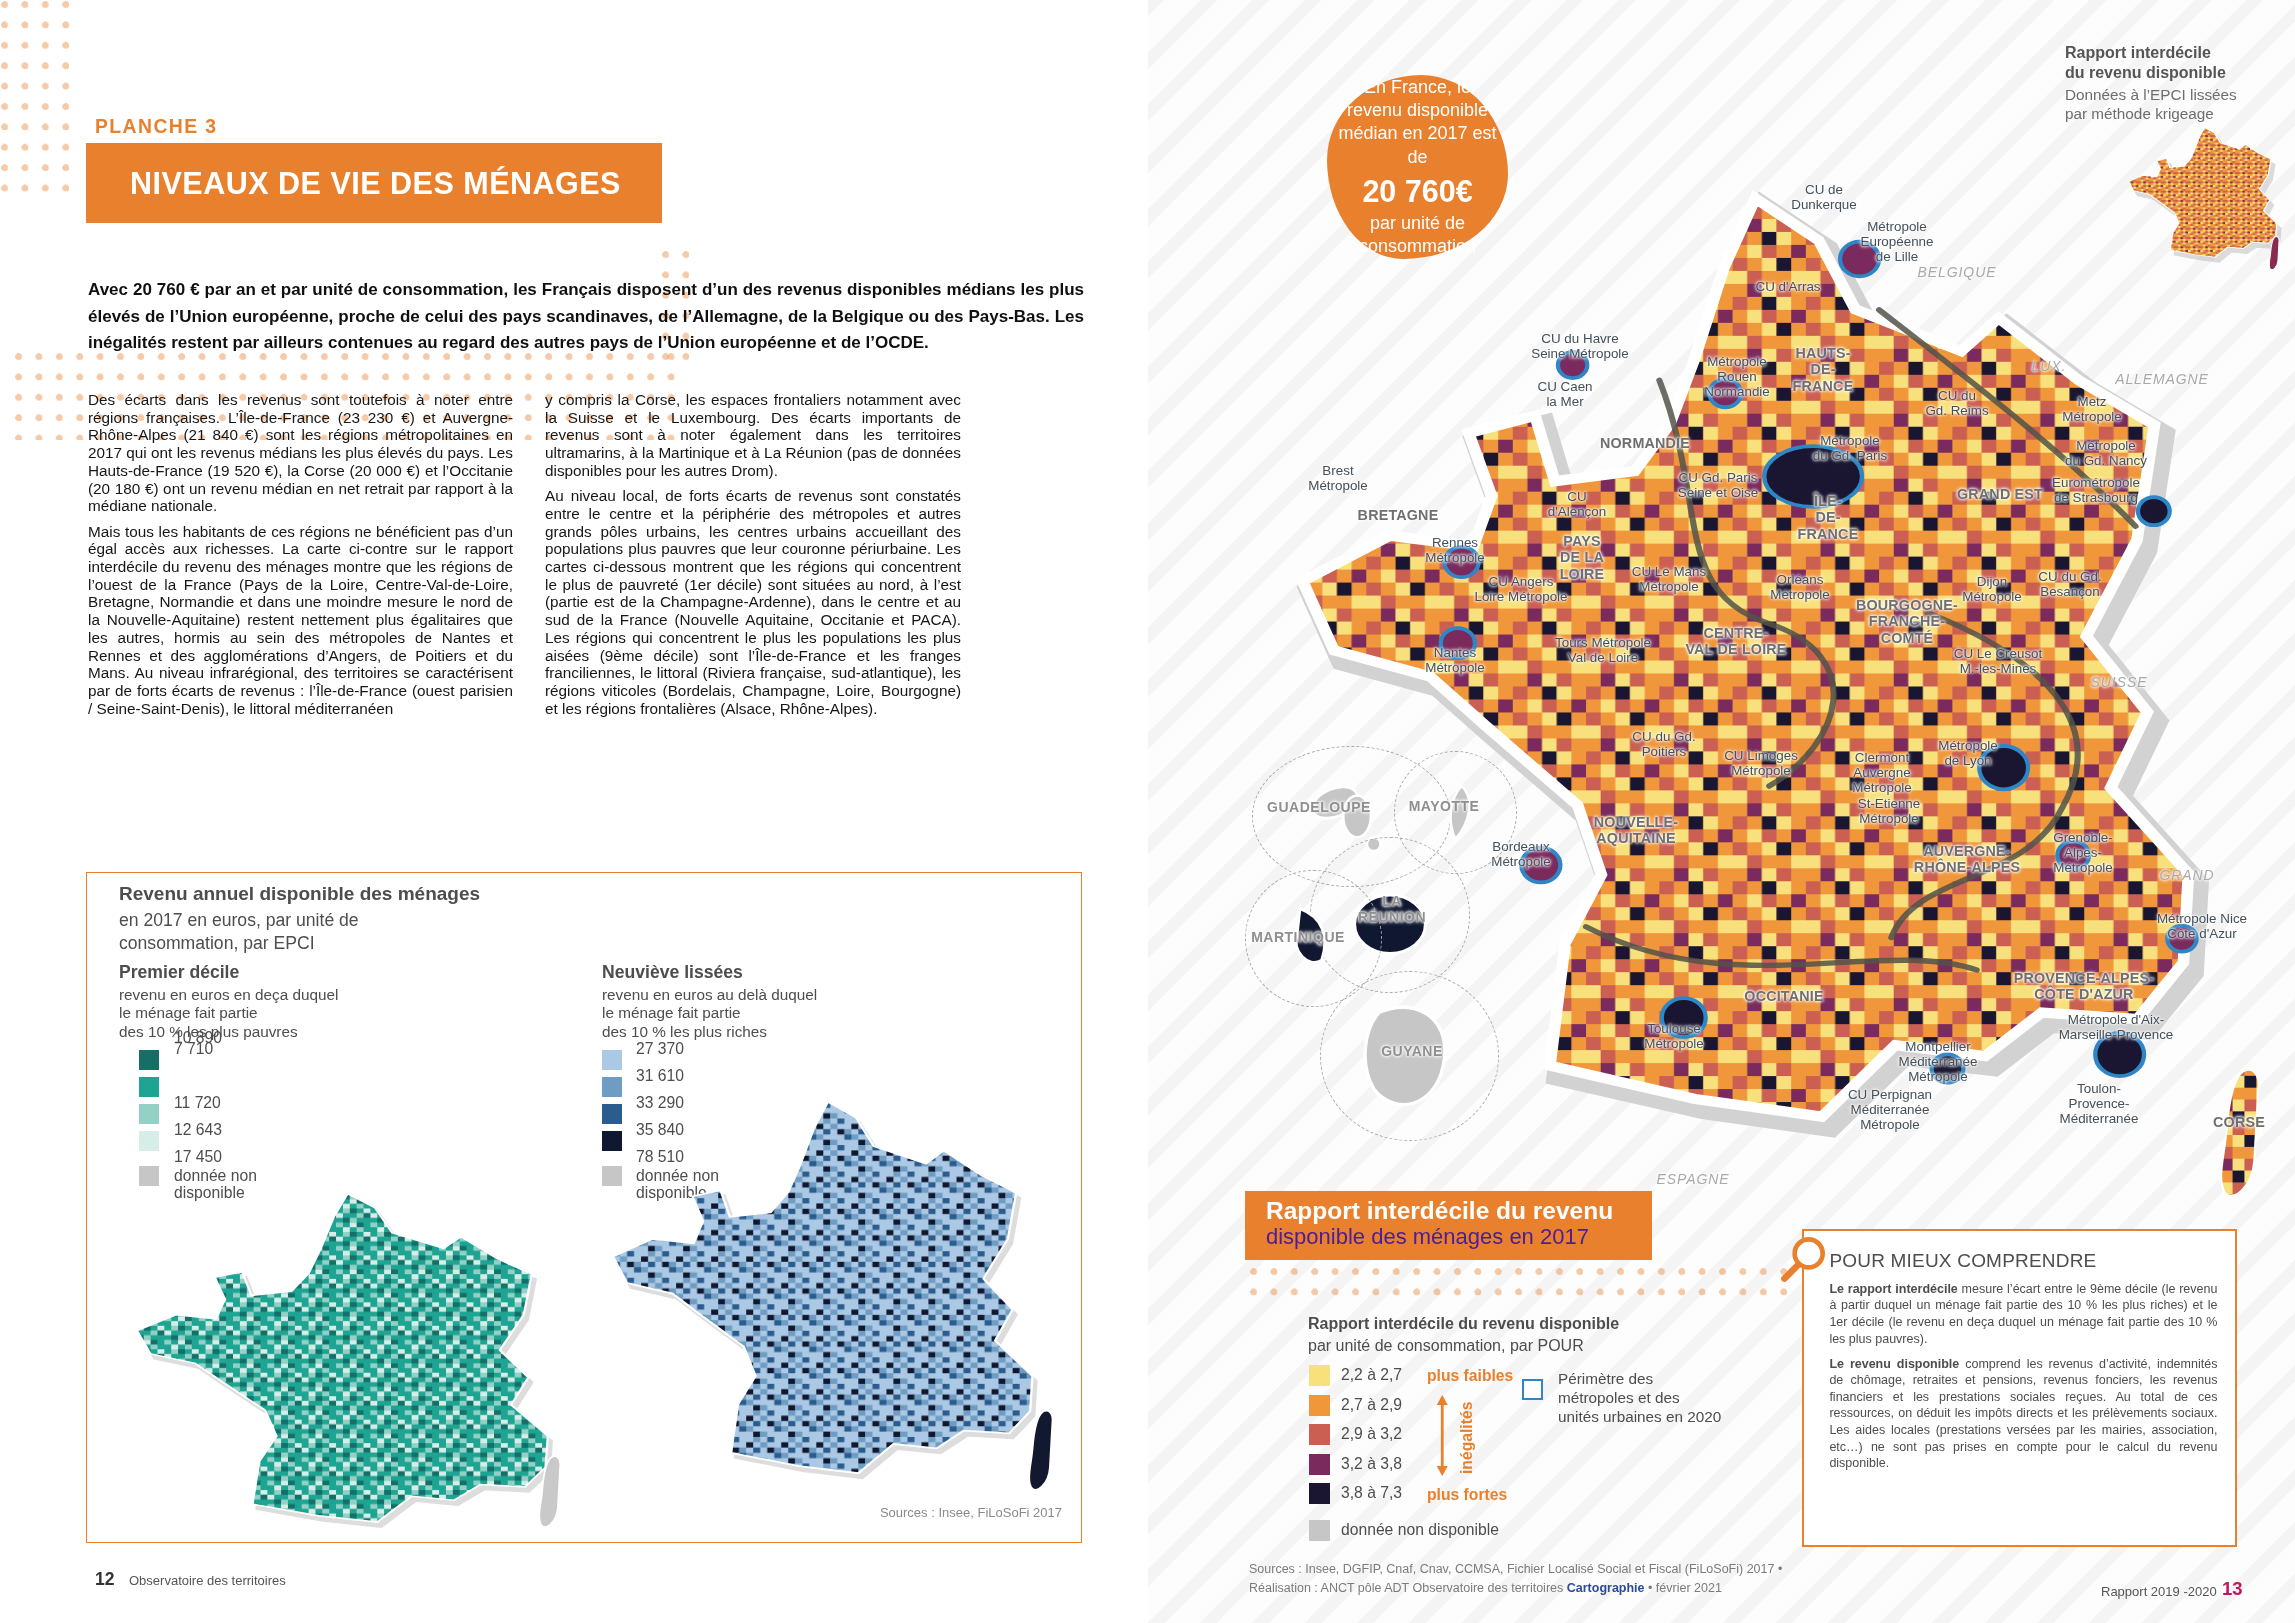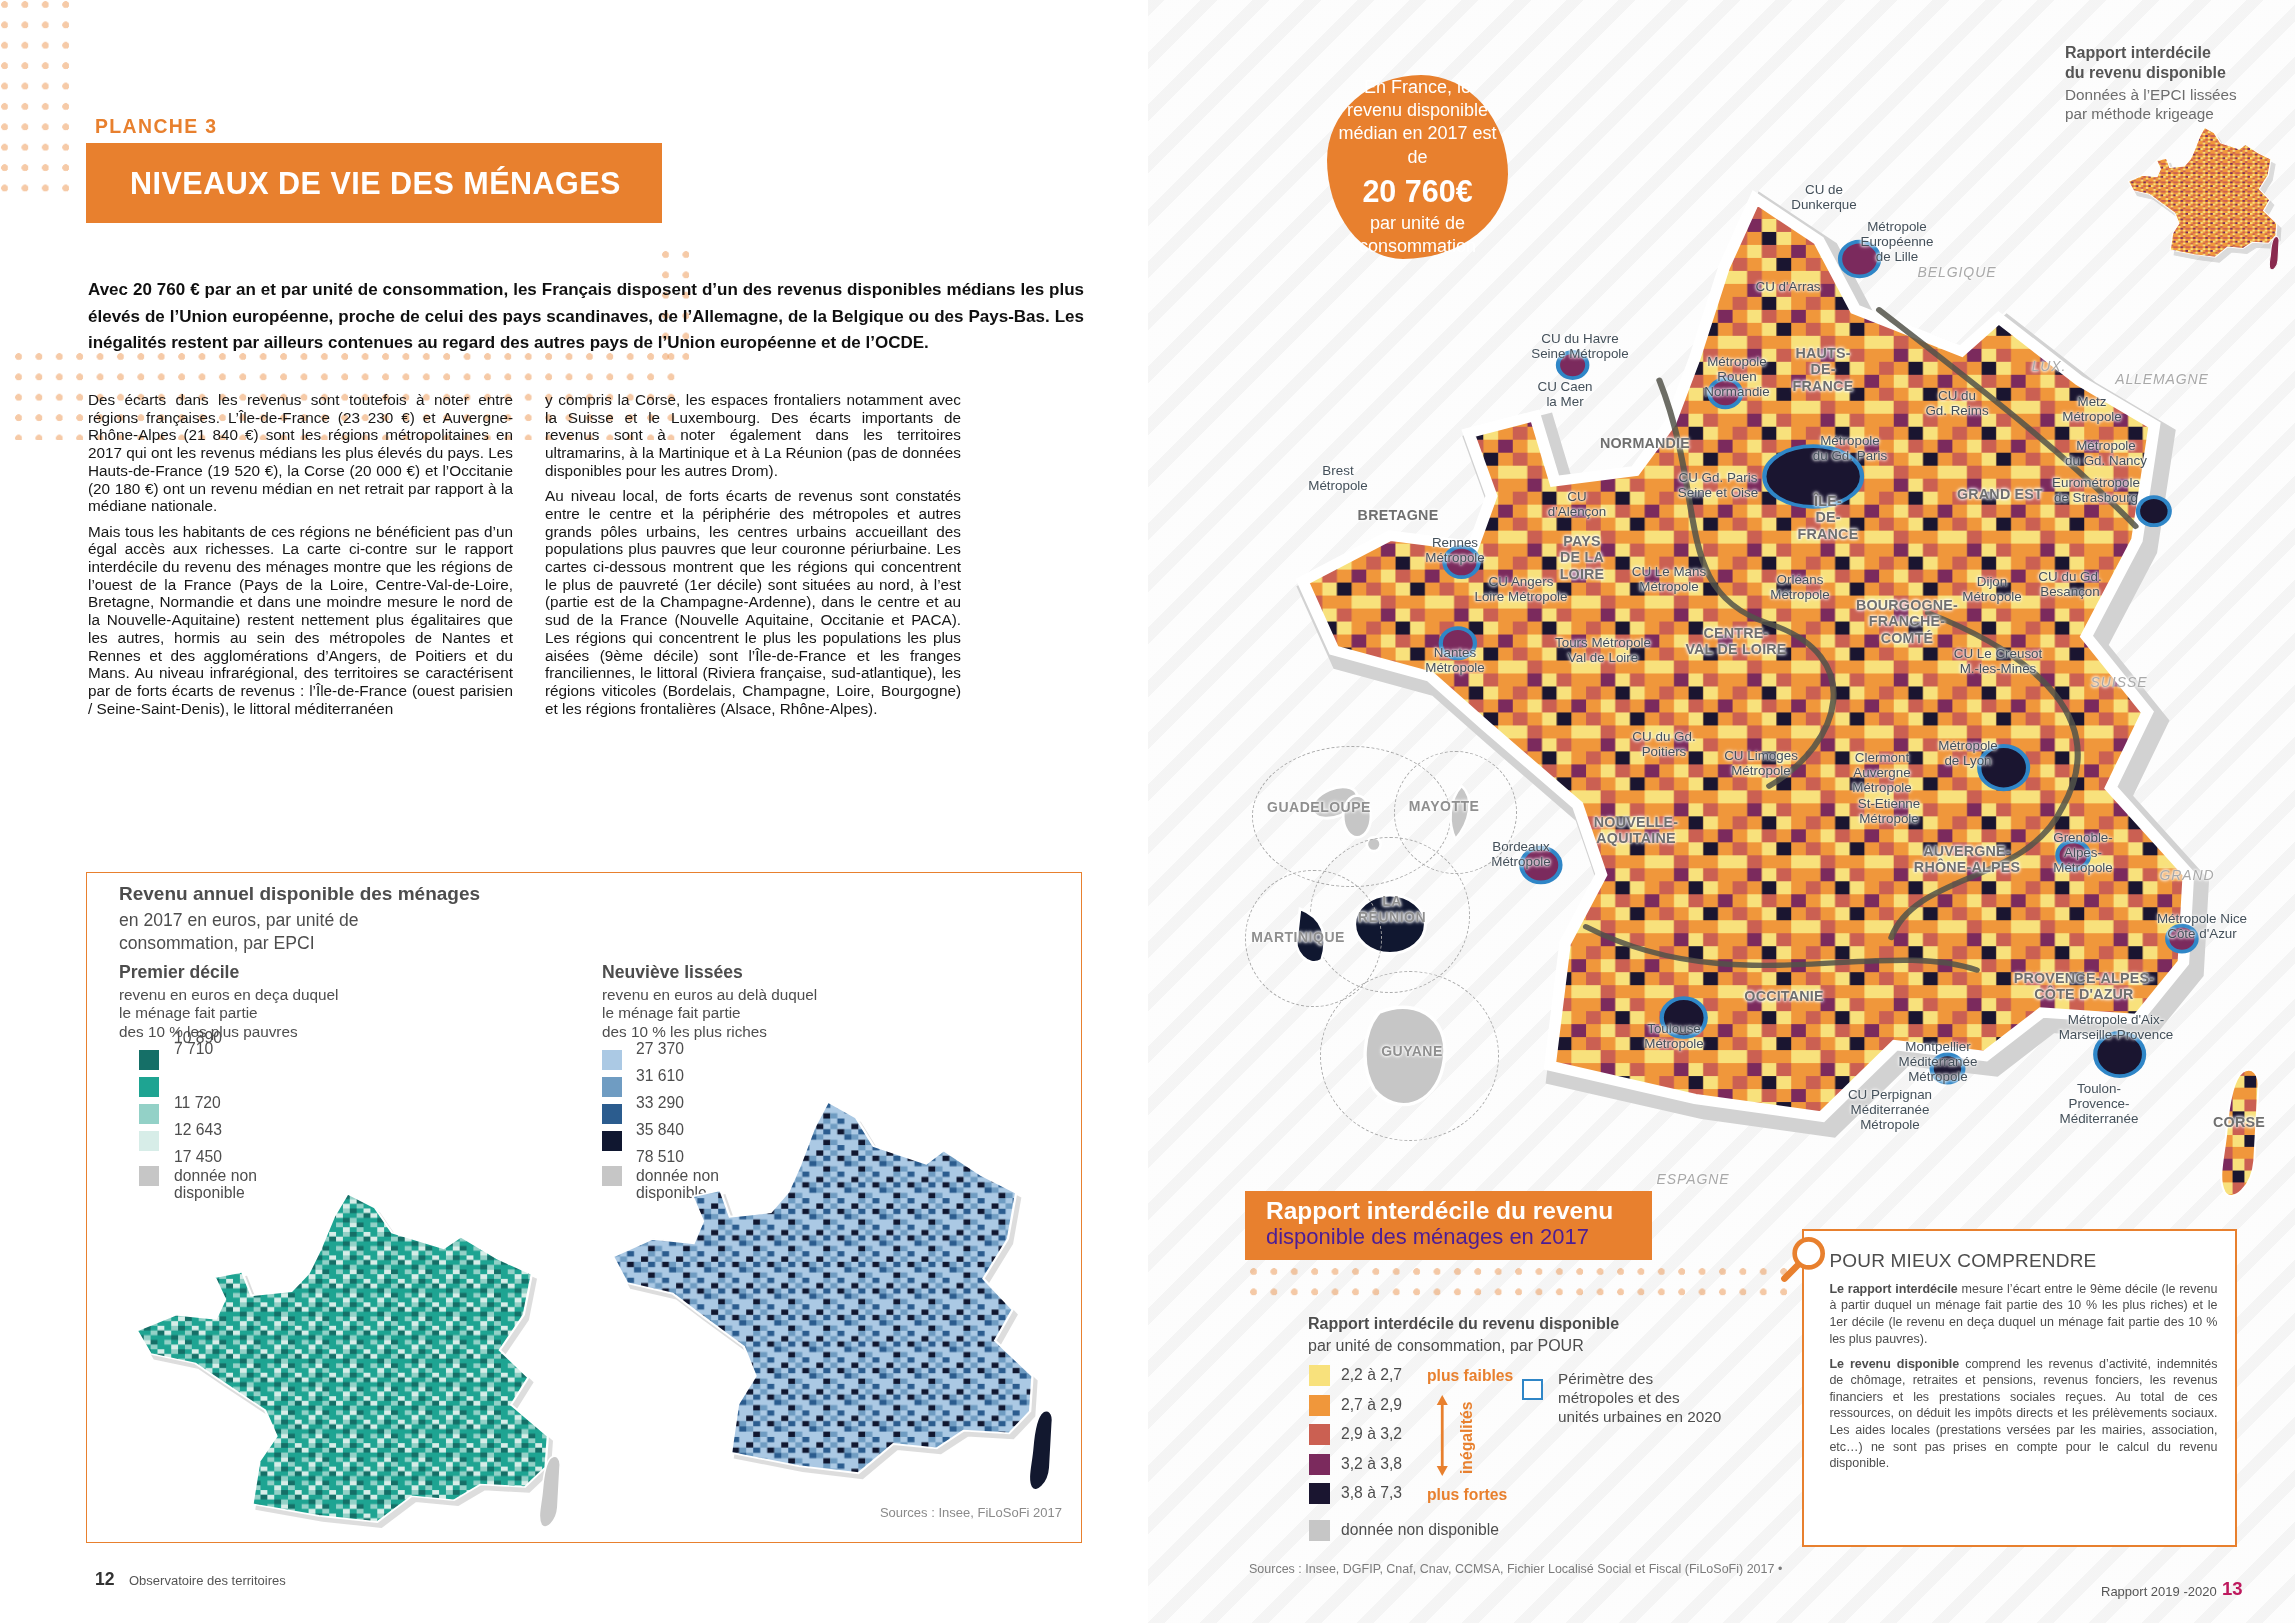--- a/index.html
+++ b/index.html
@@ -515,18 +515,21 @@
         <p><b>Le revenu disponible</b><span> comprend les revenus d’activité, indemnités de chômage, retraites et pensions, revenus fonciers, les revenus financiers et les prestations sociales reçues. Au total de ces ressources, on déduit les impôts directs et les prélèvements sociaux. Les aides locales (prestations versées par les mairies, association, etc…) ne sont pas prises en compte pour le calcul du revenu disponible.</span></p>
       </div>
   </div>
   <svg class="abs" style="left:1776px;top:1231px" width="56" height="56" viewBox="0 0 120 120">
     <circle cx="70" cy="48" r="30" fill="#fff" stroke="#e8802e" stroke-width="10"></circle>
     <line x1="46" y1="74" x2="18" y2="102" stroke="#e8802e" stroke-width="14" stroke-linecap="round"></line>
   </svg>
 
   <div class="abs src-r">
     <div>Sources : Insee, DGFIP, Cnaf, Cnav, CCMSA, Fichier Localisé Social et Fiscal (FiLoSoFi) 2017 •</div>
+    <div>
+      <span>Réalisation : ANCT pôle ADT Observatoire des territoires </span><span class="carto">Cartographie</span><span> • février 2021</span>
+    </div>
   </div>
   <div class="abs foot-r-lbl">Rapport 2019 -2020</div>
   <div class="abs foot-r-num">13</div>
 
 </div>
 
 
 </body></html>

